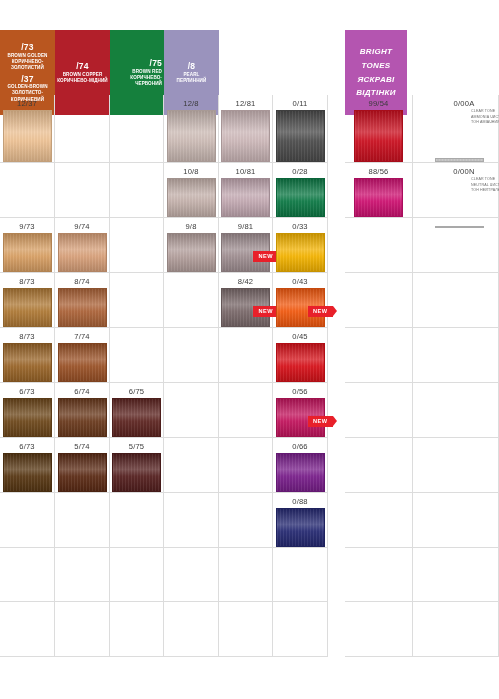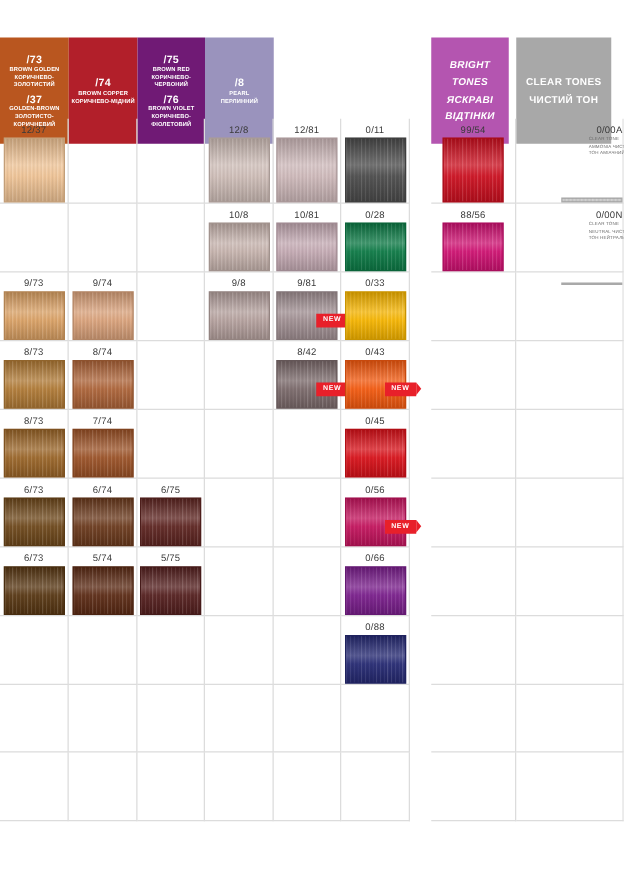--- a/index.html
+++ b/index.html
@@ -64,21 +64,21 @@
     border-top:5px solid transparent;
     border-bottom:5px solid transparent;
   }
 
   
   .note {
     position:absolute; left:58px; top:14px;
     font-size:3.6px; line-height:1.55; color:#6b6b6b;
     letter-spacing:.15px; text-align:left; width:42px;
   }
-  .cell.cleartone .cell-inner { align-items:flex-end; padding-left:5px;gap:48px; }
+  .cell.cleartone .cell-inner { align-items:center; padding-left:5px;gap:48px; }
   .cell.cleartone .swname { margin-left:12px; }
   .cell.cleartone .swatch { margin-left:2px; }
 </style>
 </head>
 <body>
 
 <div class="chart">
 
   <div class="header-band">
       <div class="hdr" style="left: 0px; width: 55px; background: rgb(185, 86, 31);">
@@ -93,46 +93,37 @@
           <div class="ua">ЗОЛОТИСТО-КОРИЧНЕВИЙ</div>
         </div>
       </div>
       <div class="hdr" style="left: 55px; width: 55px; background: rgb(178, 31, 42);">
         <div class="grp">
           <div class="code">/74</div>
           <div class="en">BROWN COPPER</div>
           <div class="ua">КОРИЧНЕВО-МІДНИЙ</div>
         </div>
       </div>
-      <div class="hdr" style="left: 110px; width: 54px; background: #701a75;">
+      <div class="hdr" style="left: 110px; width: 54px; background: #15803d; text-align: right;">
         <div class="grp">
           <div class="code">/75</div>
           <div class="en">BROWN RED</div>
           <div class="ua">КОРИЧНЕВО-ЧЕРВОНИЙ</div>
-        </div>
-        <div class="grp">
-          <div class="code">/76</div>
-          <div class="en">BROWN VIOLET</div>
-          <div class="ua">КОРИЧНЕВО-ФІОЛЕТОВИЙ</div>
         </div>
       </div>
       <div class="hdr" style="left: 164px; width: 55px; background: rgb(154, 147, 189);">
         <div class="grp">
           <div class="code">/8</div>
           <div class="en">PEARL</div>
           <div class="ua">ПЕРЛИННИЙ</div>
         </div>
       </div>
       <div class="hdr" style="left: 345px; width: 62px; background: rgb(180, 85, 176); font-style: italic;">
         <div class="hdr-title">BRIGHT TONES</div>
         <div class="hdr-title">ЯСКРАВІ ВІДТІНКИ</div>
-      </div>
-      <div class="hdr" style="left: 413px; width: 76px; background: rgb(168, 168, 168);">
-        <div class="hdr-title">CLEAR TONES</div>
-        <div class="hdr-title">ЧИСТИЙ ТОН</div>
       </div>
     </div>
 
   <div id="body-layer">
       <div class="col" style="left: 0px; width: 55px; top: 0px;">
         <div class="cell" style="top: 95px; height: 68px;">
           <div class="cell-inner">
             <div class="swname">12/37</div>
             <div class="swatch" style="background: rgb(238, 194, 148);">
               <div class="sheen"></div>

